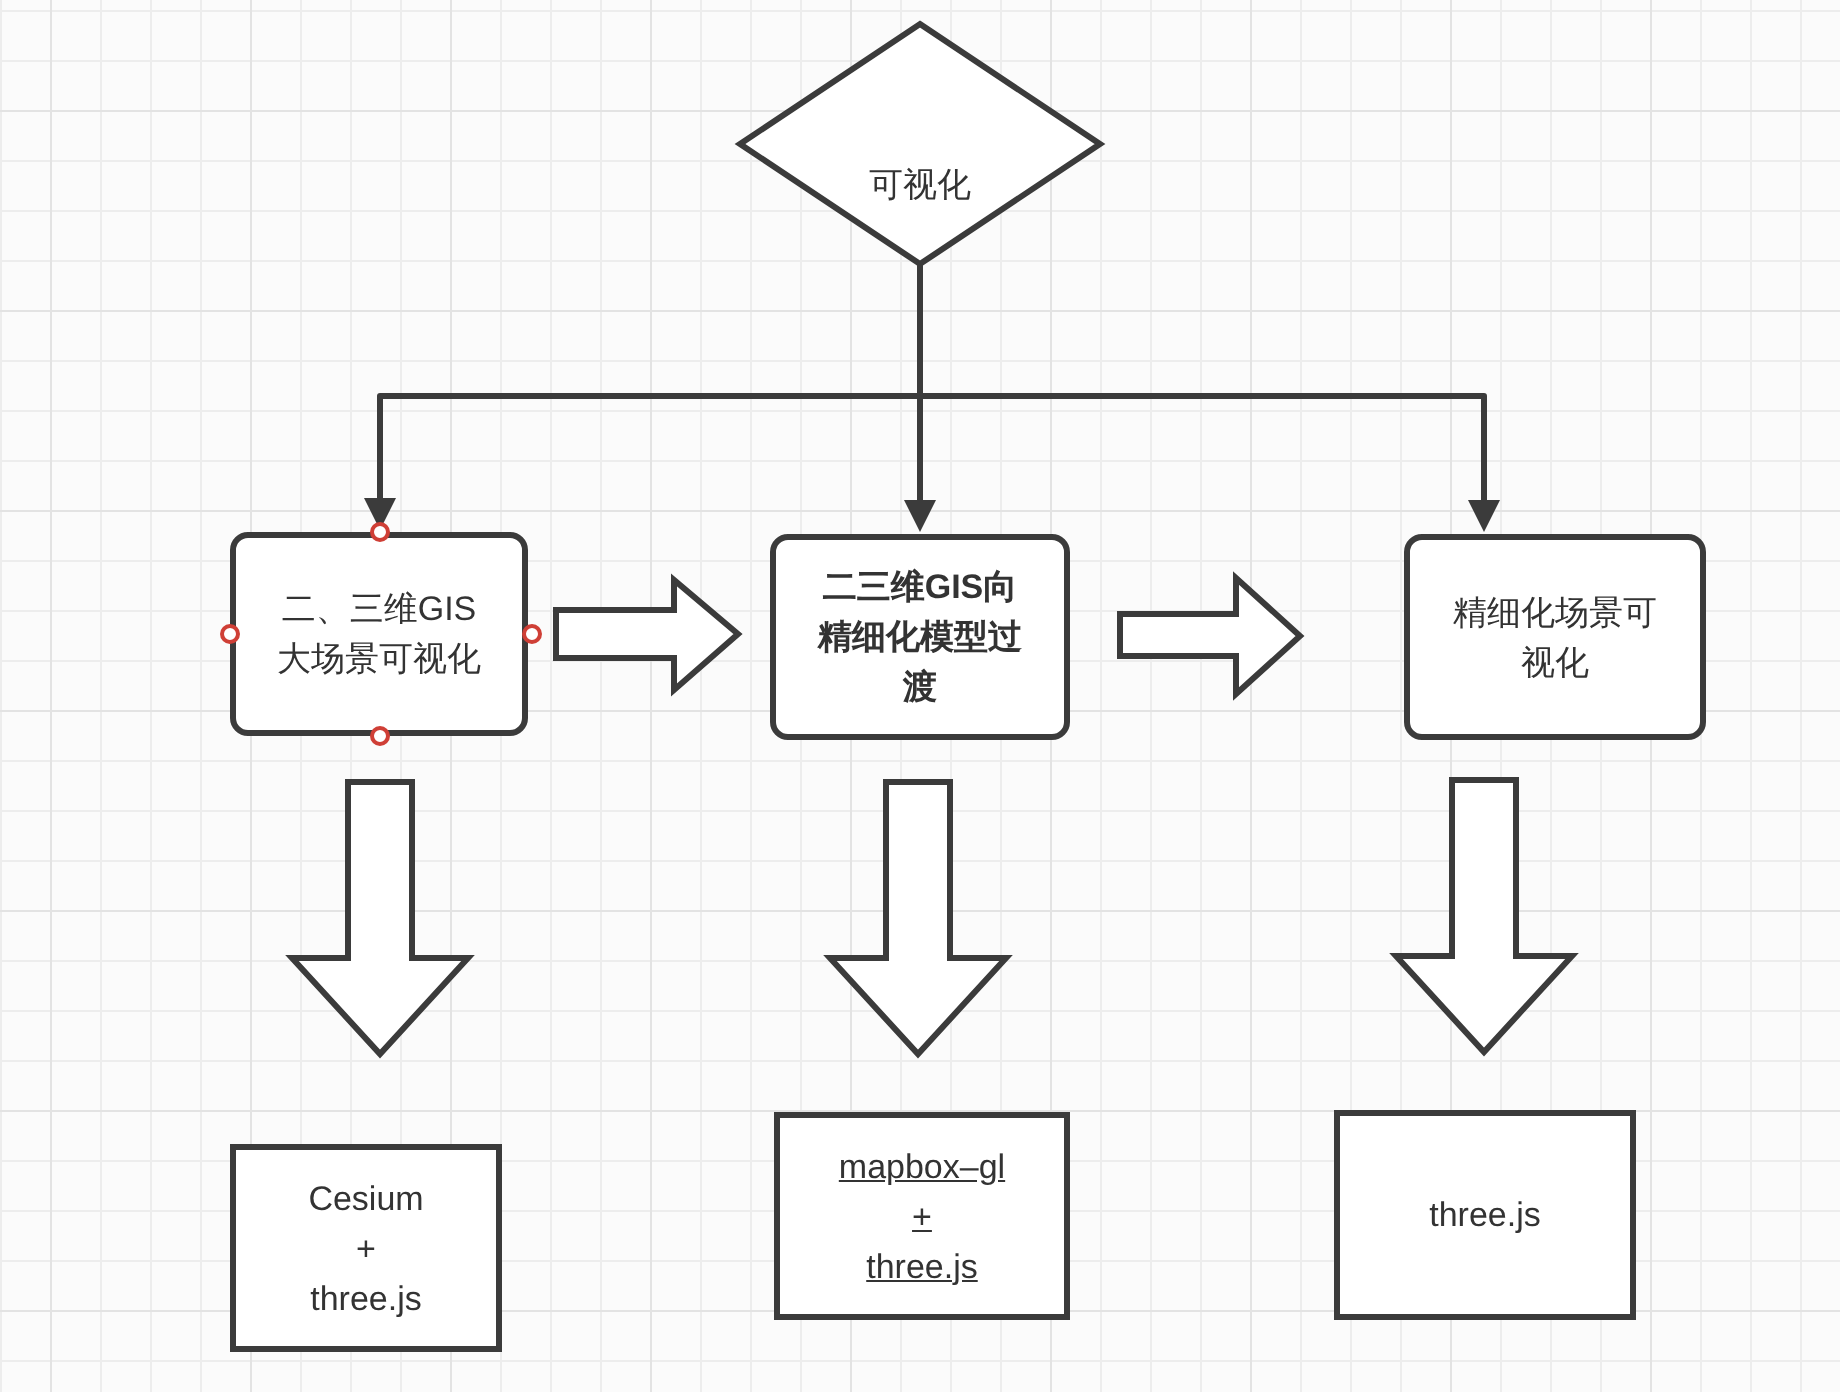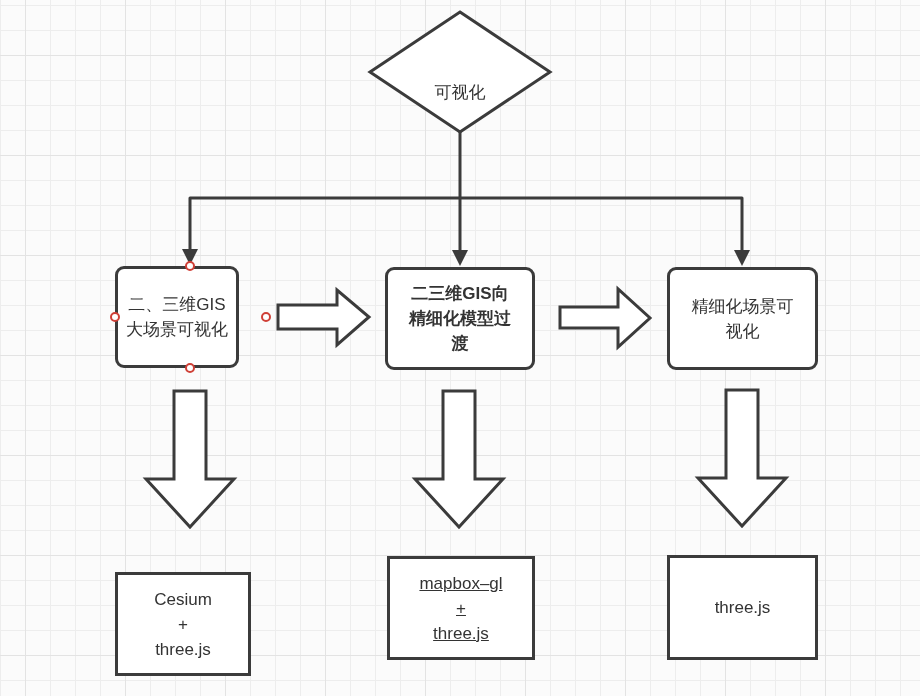--- a/index.html
+++ b/index.html
@@ -89,30 +89,30 @@
     <polygon class="shape-stroke" points="278,305 337,305 337,290 369,317 337,345 337,329 278,329"></polygon>
     <polygon class="shape-stroke" points="560,307 618,307 618,289 650,318 618,347 618,328 560,328"></polygon>
 
     <polygon class="shape-stroke" points="174,391 206,391 206,479 234,479 190,527 146,479 174,479"></polygon>
     <polygon class="shape-stroke" points="443,391 475,391 475,479 503,479 459,527 415,479 443,479"></polygon>
     <polygon class="shape-stroke" points="726,390 758,390 758,478 786,478 742,526 698,478 726,478"></polygon>
   </svg>
 
   <div class="diamond-label">可视化</div>
 
-  <div class="node rounded" style="left:115px; top:266px; width:124px; height:102px;">
+  <div class="node rounded" style="left:115px; top:266px; width:149px; height:102px;">
     <span>二、三维GIS
 大场景可视化</span>
   </div>
   <div class="node rounded" style="left:385px; top:267px; width:150px; height:103px;font-weight:bold;">
     <span>二三维GIS向
 精细化模型过
 渡</span>
   </div>
-  <div class="node rounded" style="left:667px; top:267px; width:151px; height:103px;">
+  <div class="node rounded" style="left:702px; top:267px; width:151px; height:103px;">
     <span>精细化场景可
 视化</span>
   </div>
 
   <div class="node" style="left:115px; top:572px; width:136px; height:104px;text-align:center;">
     <span>Cesium
 +
 three.js</span>
   </div>
   <div class="node" style="left:387px; top:556px; width:148px; height:104px;text-decoration:underline;">

